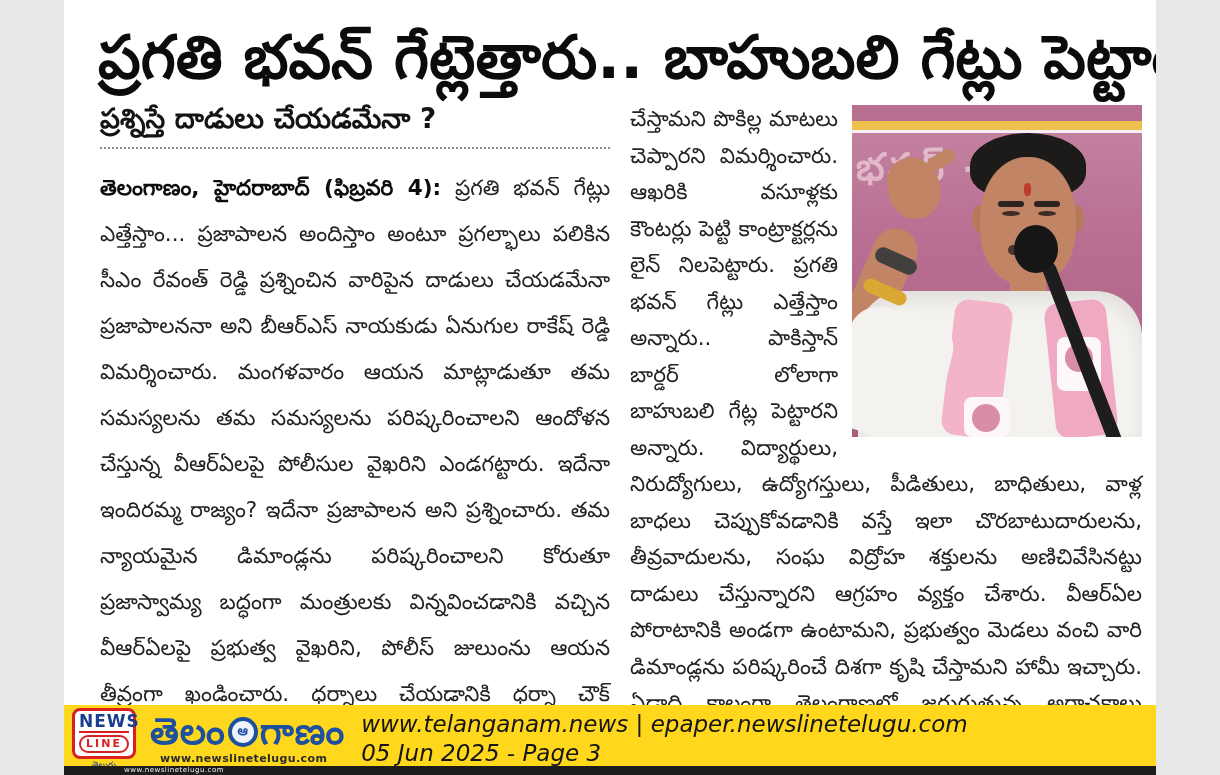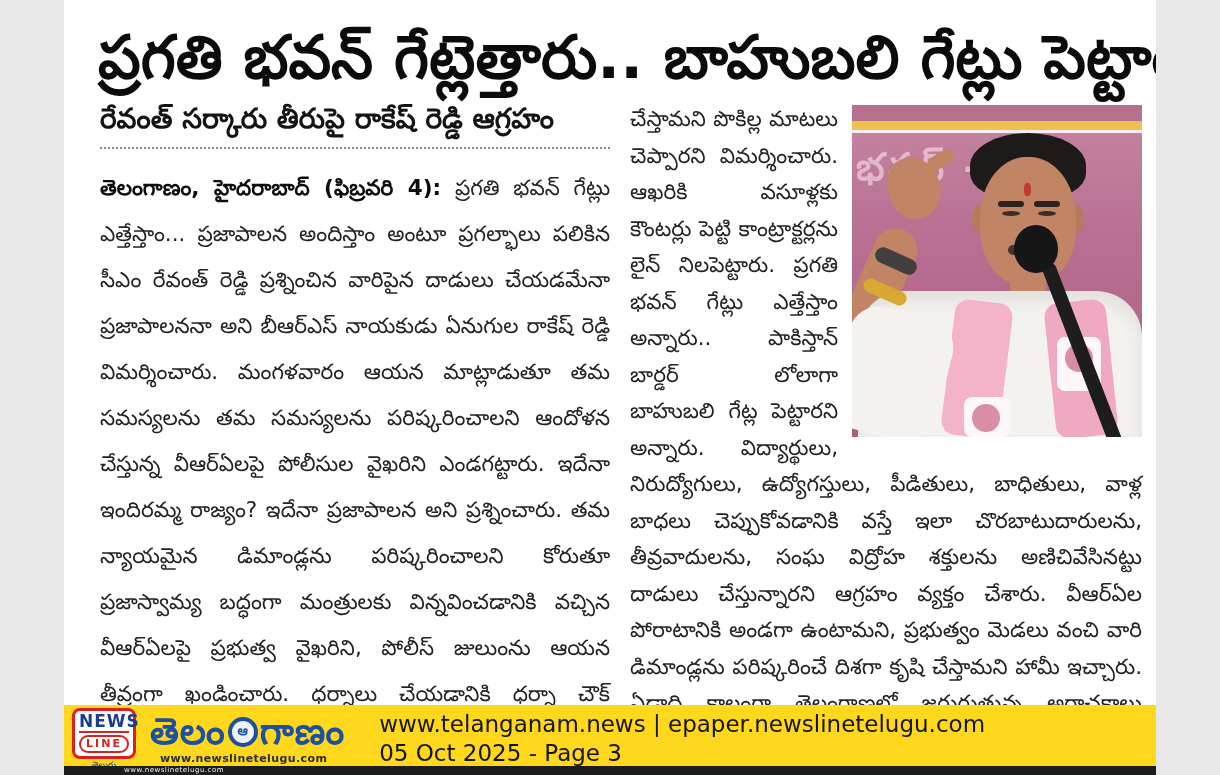--- a/index.html
+++ b/index.html
@@ -101,40 +101,40 @@
   .mh-text { font-size:37px; font-weight:bold; color:#1d50a0; letter-spacing:1px; line-height:1; }
   .mh-emblem {
     width:30px; height:30px; border-radius:50%; background:#1d50a0; margin:0 2px;
     display:flex; align-items:center; justify-content:center; flex:none;
   }
   .mh-emblem-inner { width:22px; height:22px; border-radius:50%; background:#eef3fb;
     display:flex; align-items:center; justify-content:center; color:#1d50a0;
     font-size:13px; font-weight:bold; }
   .mh-col { display:flex; flex-direction:column; align-items:center; margin-left:6px; flex:none;}
   .mh-url { font-size:11px; font-weight:bold; color:#2b2b2b; margin-top:2px; letter-spacing:0.4px; }
-  .ft-text { margin-left:34px; color:#151515; }
+  .ft-text { margin-left:16px; color:#151515;font-style:italic; }
   .ft-urls { font-size:23px; line-height:1.25; }
   .ft-date { font-size:23px; line-height:1.25; }
   .bottom-bar {
     position:absolute; left:0; bottom:0; width:1220px; height:9px; background:#1c1c1c;
     display:flex; align-items:center;
   }
   .bb-url { color:#f5f5f5; font-size:7px; line-height:9px; margin-left:60px; letter-spacing:0.5px; }
 </style>
 </head>
 <body>
 
 <div class="page">
 
   <h1 class="headline">ప్రగతి భవన్ గేట్లెత్తారు.. బాహుబలి గేట్లు పెట్టారు</h1>
 
   <div class="content">
 
     <div class="col-left">
-      <div class="subhead">రేవంత్ సర్కారు తీరుపై రాకేష్ రెడ్డి ఆగ్రహం</div>
+      <div class="subhead">ప్రశ్నిస్తే దాడులు చేయడమేనా ?</div>
       <p class="body-text"><span class="dateline">తెలంగాణం, హైదరాబాద్ (ఫిబ్రవరి 4):</span>
         <span>ప్రగతి భవన్ గేట్లు ఎత్తేస్తాం... ప్రజాపాలన అందిస్తాం అంటూ ప్రగల్భాలు పలికిన సీఎం రేవంత్ రెడ్డి ప్రశ్నించిన వారిపైన దాడులు చేయడమేనా ప్రజాపాలననా అని బీఆర్ఎస్ నాయకుడు ఏనుగుల రాకేష్ రెడ్డి విమర్శించారు. మంగళవారం ఆయన మాట్లాడుతూ తమ సమస్యలను తమ సమస్యలను పరిష్కరించాలని ఆందోళన చేస్తున్న వీఆర్ఏలపై పోలీసుల వైఖరిని ఎండగట్టారు. ఇదేనా ఇందిరమ్మ రాజ్యం? ఇదేనా ప్రజాపాలన అని ప్రశ్నించారు. తమ న్యాయమైన డిమాండ్లను పరిష్కరించాలని కోరుతూ ప్రజాస్వామ్య బద్ధంగా మంత్రులకు విన్నవించడానికి వచ్చిన వీఆర్ఏలపై ప్రభుత్వ వైఖరిని, పోలీస్ జులుంను ఆయన తీవ్రంగా ఖండించారు. ధర్నాలు చేయడానికి ధర్నా చౌక్ తెరుస్తామని పొంకణాలు కొట్టారు.. ప్రజా పాలన అంటూ ముఖ్యమంత్రి, మంత్రులు, ఎమ్మెల్యేలు నిత్యం ప్రజా సమస్యలు వింటామని, నిలపడ్డ చోటే పరిష్కారం</span></p>
     </div>
 
     <div class="col-right">
       <div class="photo">
         <div class="ph ph-toppink"></div>
         <div class="ph ph-ystripe"></div>
         <div class="ph ph-wline"></div>
         <div class="ph ph-banner">భవన్ -</div>
@@ -185,20 +185,20 @@
         <span class="mh-text">తెలం</span>
         <span class="mh-emblem">
             <span class="mh-emblem-inner">ఆ</span>
           </span>
         <span class="mh-text">గాణం</span>
       </div>
       <div class="mh-url">www.newslinetelugu.com</div>
     </div>
     <div class="ft-text">
       <div class="ft-urls">www.telanganam.news | epaper.newslinetelugu.com</div>
-      <div class="ft-date">05 Oct 2025 - Page 3</div>
+      <div class="ft-date">05 Jun 2025 - Page 3</div>
     </div>
     <div class="bottom-bar">
       <span class="bb-url">www.newslinetelugu.com</span>
     </div>
   </div>
 
 </div>
 
 </body></html>

